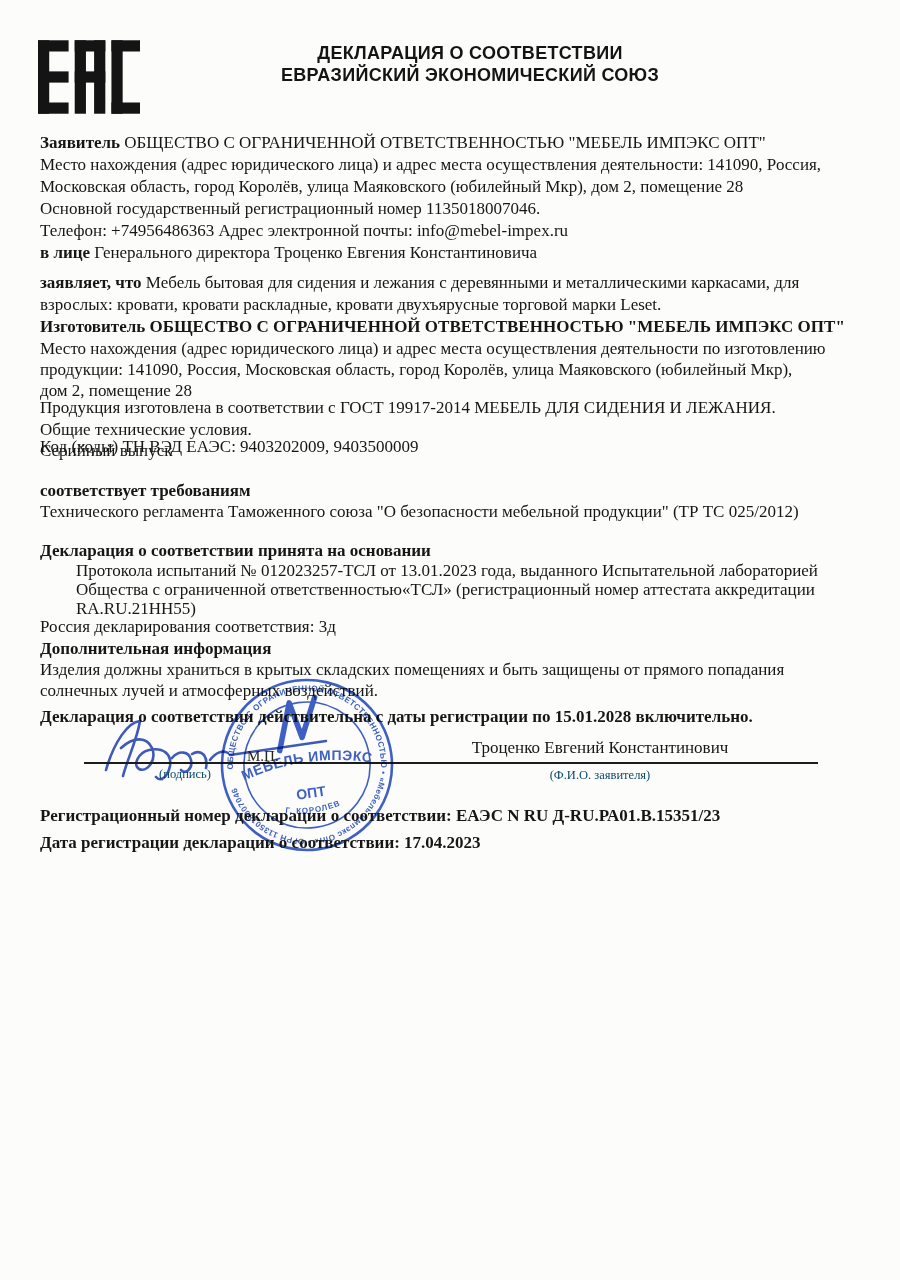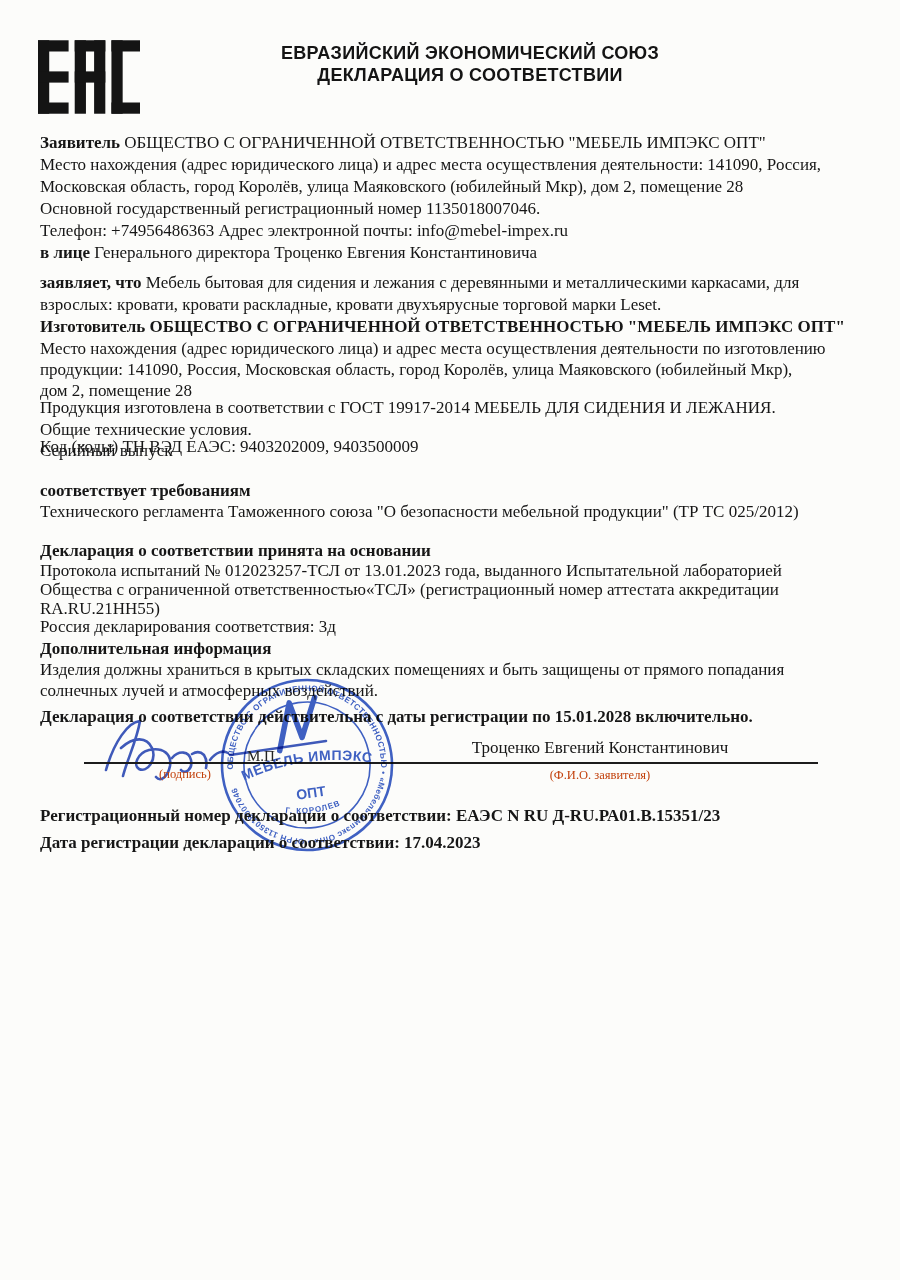--- a/index.html
+++ b/index.html
@@ -16,21 +16,21 @@
   .lead{font-weight:bold;}
   .doc-title{
     position:absolute;left:40px;right:0;top:42px;text-align:center;
     font-family:"Liberation Sans", sans-serif;font-weight:bold;
     font-size:18px;line-height:22px;letter-spacing:.3px;color:#141414;
   }
   .doc-title span{display:block;}
   .eac-logo{position:absolute;left:38px;top:40px;}
   .sig-line{position:absolute;left:84px;top:762px;width:734px;height:2px;background:#1c1c1c;}
   .sig-caption{
-    position:absolute;font-size:12.5px;line-height:14px;color:#c2410c;
+    position:absolute;font-size:12.5px;line-height:14px;color:#0c4a6e;
     text-align:center;white-space:pre;
   }
   .mp{position:absolute;left:247px;top:748px;font-size:15px;color:#222;}
   .fio-name{position:absolute;left:380px;top:738px;width:440px;text-align:center;font-size:17px;}
   .signature-svg{position:absolute;left:78px;top:708px;mix-blend-mode:multiply;opacity:.95;}
   .stamp{position:absolute;left:212px;top:670px;mix-blend-mode:multiply;opacity:.92;}
 </style>
 </head>
 <body>
 
@@ -48,22 +48,22 @@
         <rect x="36" y="0" width="30" height="11"></rect>
         <rect x="36" y="30.5" width="30" height="11"></rect>
         <rect x="72" y="0" width="11" height="72"></rect>
         <rect x="72" y="0" width="28" height="11"></rect>
         <rect x="72" y="61" width="28" height="11"></rect>
       </g>
     </svg>
   </div>
 
   <div class="doc-title">
+    <span>ДЕКЛАРАЦИЯ О СООТВЕТСТВИИ</span>
     <span>ЕВРАЗИЙСКИЙ ЭКОНОМИЧЕСКИЙ СОЮЗ</span>
-    <span>ДЕКЛАРАЦИЯ О СООТВЕТСТВИИ</span>
   </div>
 
   <p class="para" style="top:132px;"><span class="lead">Заявитель</span><span> ОБЩЕСТВО С ОГРАНИЧЕННОЙ ОТВЕТСТВЕННОСТЬЮ "МЕБЕЛЬ ИМПЭКС ОПТ"</span></p>
   <p class="para" style="top:154px;">Место нахождения (адрес юридического лица) и адрес места осуществления деятельности: 141090, Россия,
 Московская область, город Королёв, улица Маяковского (юбилейный Мкр), дом 2, помещение 28
 Основной государственный регистрационный номер 1135018007046.
 Телефон: +74956486363 Адрес электронной почты: info@mebel-impex.ru</p>
   <p class="para" style="top:242px;"><span class="lead">в лице</span><span> Генерального директора Троценко Евгения Константиновича</span></p>
 
   <p class="para" style="top:272px;"><span class="lead">заявляет, что</span><span> Мебель бытовая для сидения и лежания с деревянными и металлическими каркасами, для
@@ -73,21 +73,21 @@
 продукции: 141090, Россия, Московская область, город Королёв, улица Маяковского (юбилейный Мкр),
 дом 2, помещение 28</p>
   <p class="para" style="top:397px;">Продукция изготовлена в соответствии с ГОСТ 19917-2014 МЕБЕЛЬ ДЛЯ СИДЕНИЯ И ЛЕЖАНИЯ.
 Общие технические условия.</p>
   <p class="para" style="top:436px;">Код (коды) ТН ВЭД ЕАЭС: 9403202009, 9403500009</p>
   <p class="para" style="top:440px;">Серийный выпуск</p>
   <p class="para bold" style="top:480px;">соответствует требованиям</p>
   <p class="para" style="top:501px;">Технического регламента Таможенного союза "О безопасности мебельной продукции" (ТР ТС 025/2012)</p>
 
   <p class="para bold" style="top:540px;">Декларация о соответствии принята на основании</p>
-  <p class="para" style="top:561px;line-height:19px;">Протокола испытаний № 012023257-ТСЛ от 13.01.2023 года, выданного Испытательной лабораторией
+  <p class="para" style="top:561px;line-height:19px;margin-left:36px;">Протокола испытаний № 012023257-ТСЛ от 13.01.2023 года, выданного Испытательной лабораторией
 Общества с ограниченной ответственностью«ТСЛ» (регистрационный номер аттестата аккредитации
 RA.RU.21НН55)</p>
   <p class="para" style="top:616px;">Россия декларирования соответствия: 3д</p>
 
   <p class="para bold" style="top:638px;">Дополнительная информация</p>
   <p class="para" style="top:659px;line-height:21px;">Изделия должны храниться в крытых складских помещениях и быть защищены от прямого попадания
 солнечных лучей и атмосферных воздействий.</p>
 
   <p class="para bold" style="top:706px;">Декларация о соответствии действительна с даты регистрации по 15.01.2028 включительно.</p>
 

